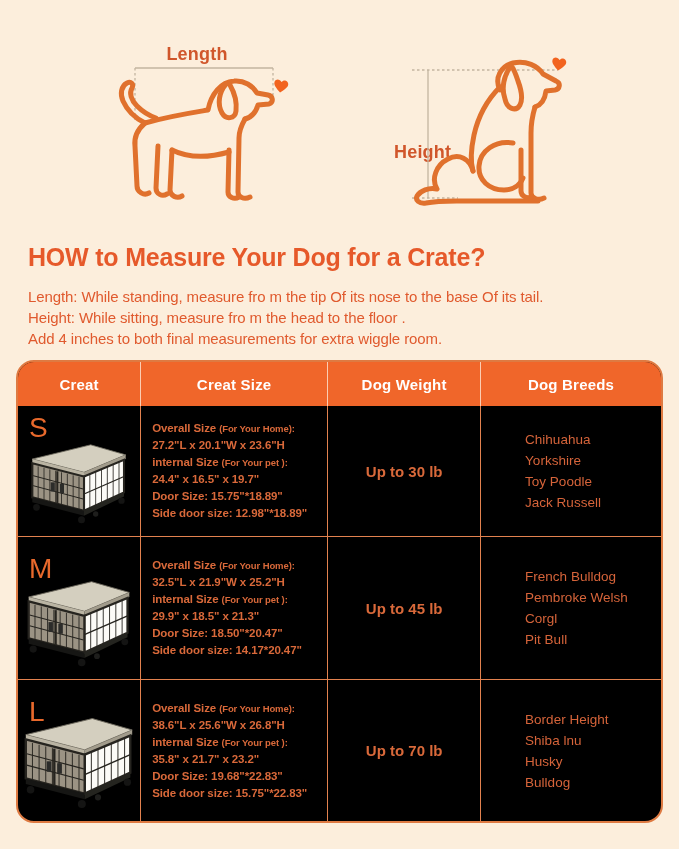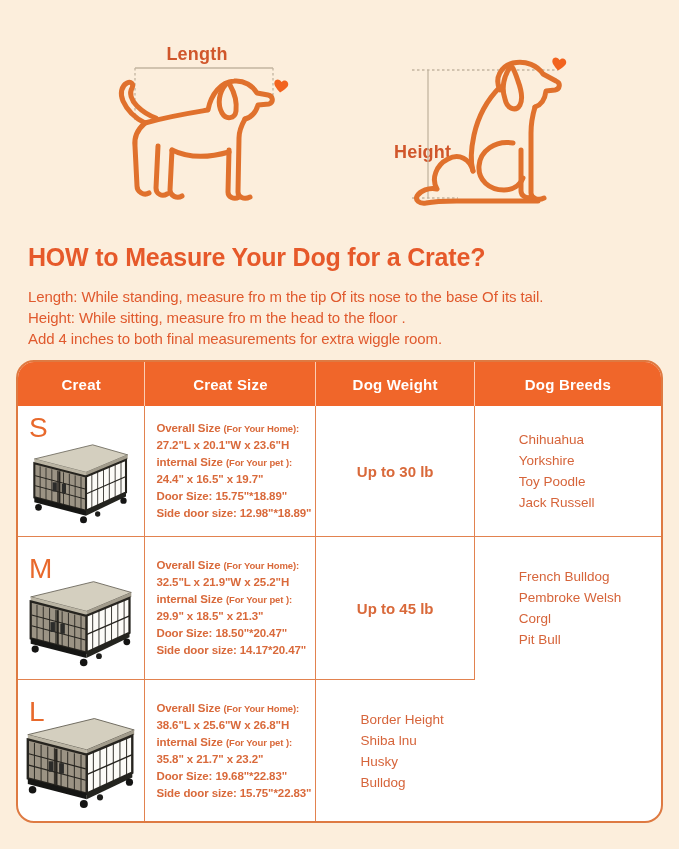--- a/index.html
+++ b/index.html
@@ -15,34 +15,34 @@
   .figure-right .measure-label{left:14px;top:112px;}
   .figure svg{position:absolute;left:0;top:0;}
 
   
   .title{position:absolute;left:28px;top:243px;margin:0;font-size:25px;font-weight:700;color:#E6592A;letter-spacing:-.2px;}
   .intro{position:absolute;left:28px;top:286px;width:630px;}
   .intro p{margin:0;font-size:15px;font-weight:500;color:#E05A2E;line-height:21px;letter-spacing:-.1px;}
 
   
   .size-table{position:absolute;left:16px;top:360px;width:647px;height:463px;box-sizing:border-box;
-    background:#ffffff;border:2px solid #DE7A42;border-radius:18px;overflow:hidden;
+    background:#000000;border:2px solid #DE7A42;border-radius:18px;overflow:hidden;
     display:grid;grid-template-columns:128fr 171fr 159fr 187fr;grid-template-rows:44px 130px 143px auto;}
   .cell{position:relative;box-sizing:border-box;}
   .cell.h{background:#F0662A;display:flex;align-items:center;justify-content:center;}
   .cell.h span{color:#FFFFFF;font-size:15px;font-weight:700;letter-spacing:.2px;}
   .cell.h.c1,.cell.h.c2,.cell.h.c3{border-right:1px solid rgba(255,240,225,.75);}
   .cell.b.c1,.cell.b.c2,.cell.b.c3{border-right:1px solid #E2824F;}
   .cell.b.r2,.cell.b.r3{border-top:1px solid #E2824F;}
 
   .cell.b.c1{display:flex;align-items:flex-end;justify-content:center;padding-bottom:12px;}
   .size-letter{position:absolute;left:11px;top:6px;font-size:28px;font-weight:500;color:#E8692C;}
   .r2 .size-letter,.r3 .size-letter{top:16px;}
 
-  .cell.b.c2{display:flex;flex-direction:column;justify-content:center;padding-left:11px;padding-right:4px;}
+  .cell.b.c2{display:flex;flex-direction:column;justify-content:center;padding-left:11px;padding-right:20px;}
   .sz{font-size:11.5px;line-height:17px;color:#D9693A;font-weight:700;letter-spacing:-.1px;white-space:nowrap;}
   .szn{font-size:9.5px;font-weight:700;margin-left:3px;}
 
   .cell.b.c3{display:flex;align-items:center;justify-content:center;}
   .weight{font-size:15px;font-weight:700;color:#D9693A;}
 
   .cell.b.c4{display:flex;flex-direction:column;justify-content:center;padding-left:44px;}
   .breed{font-size:13.5px;font-weight:400;color:#D6643A;line-height:21px;}
 
   .crate{display:block;}
@@ -210,20 +210,23 @@
         </svg>
     </div>
     <div class="cell b c2 r3">
       <div class="sz"><span>Overall Size</span><span class="szn">(For Your Home):</span></div>
       <div class="sz">38.6"L x 25.6"W x 26.8"H</div>
       <div class="sz"><span>internal Size</span><span class="szn">(For Your pet ):</span></div>
       <div class="sz">35.8" x 21.7" x 23.2"</div>
       <div class="sz">Door Size: 19.68"*22.83"</div>
       <div class="sz">Side door size: 15.75"*22.83"</div>
     </div>
+    <div class="cell b c3 r3">
+        <span class="weight">Up to 70 lb</span>
+      </div>
     <div class="cell b c4 r3">
       <div class="breed">Border Height</div>
       <div class="breed">Shiba lnu</div>
       <div class="breed">Husky</div>
       <div class="breed">Bulldog</div>
     </div>
   </div>
 
 </div>
 

